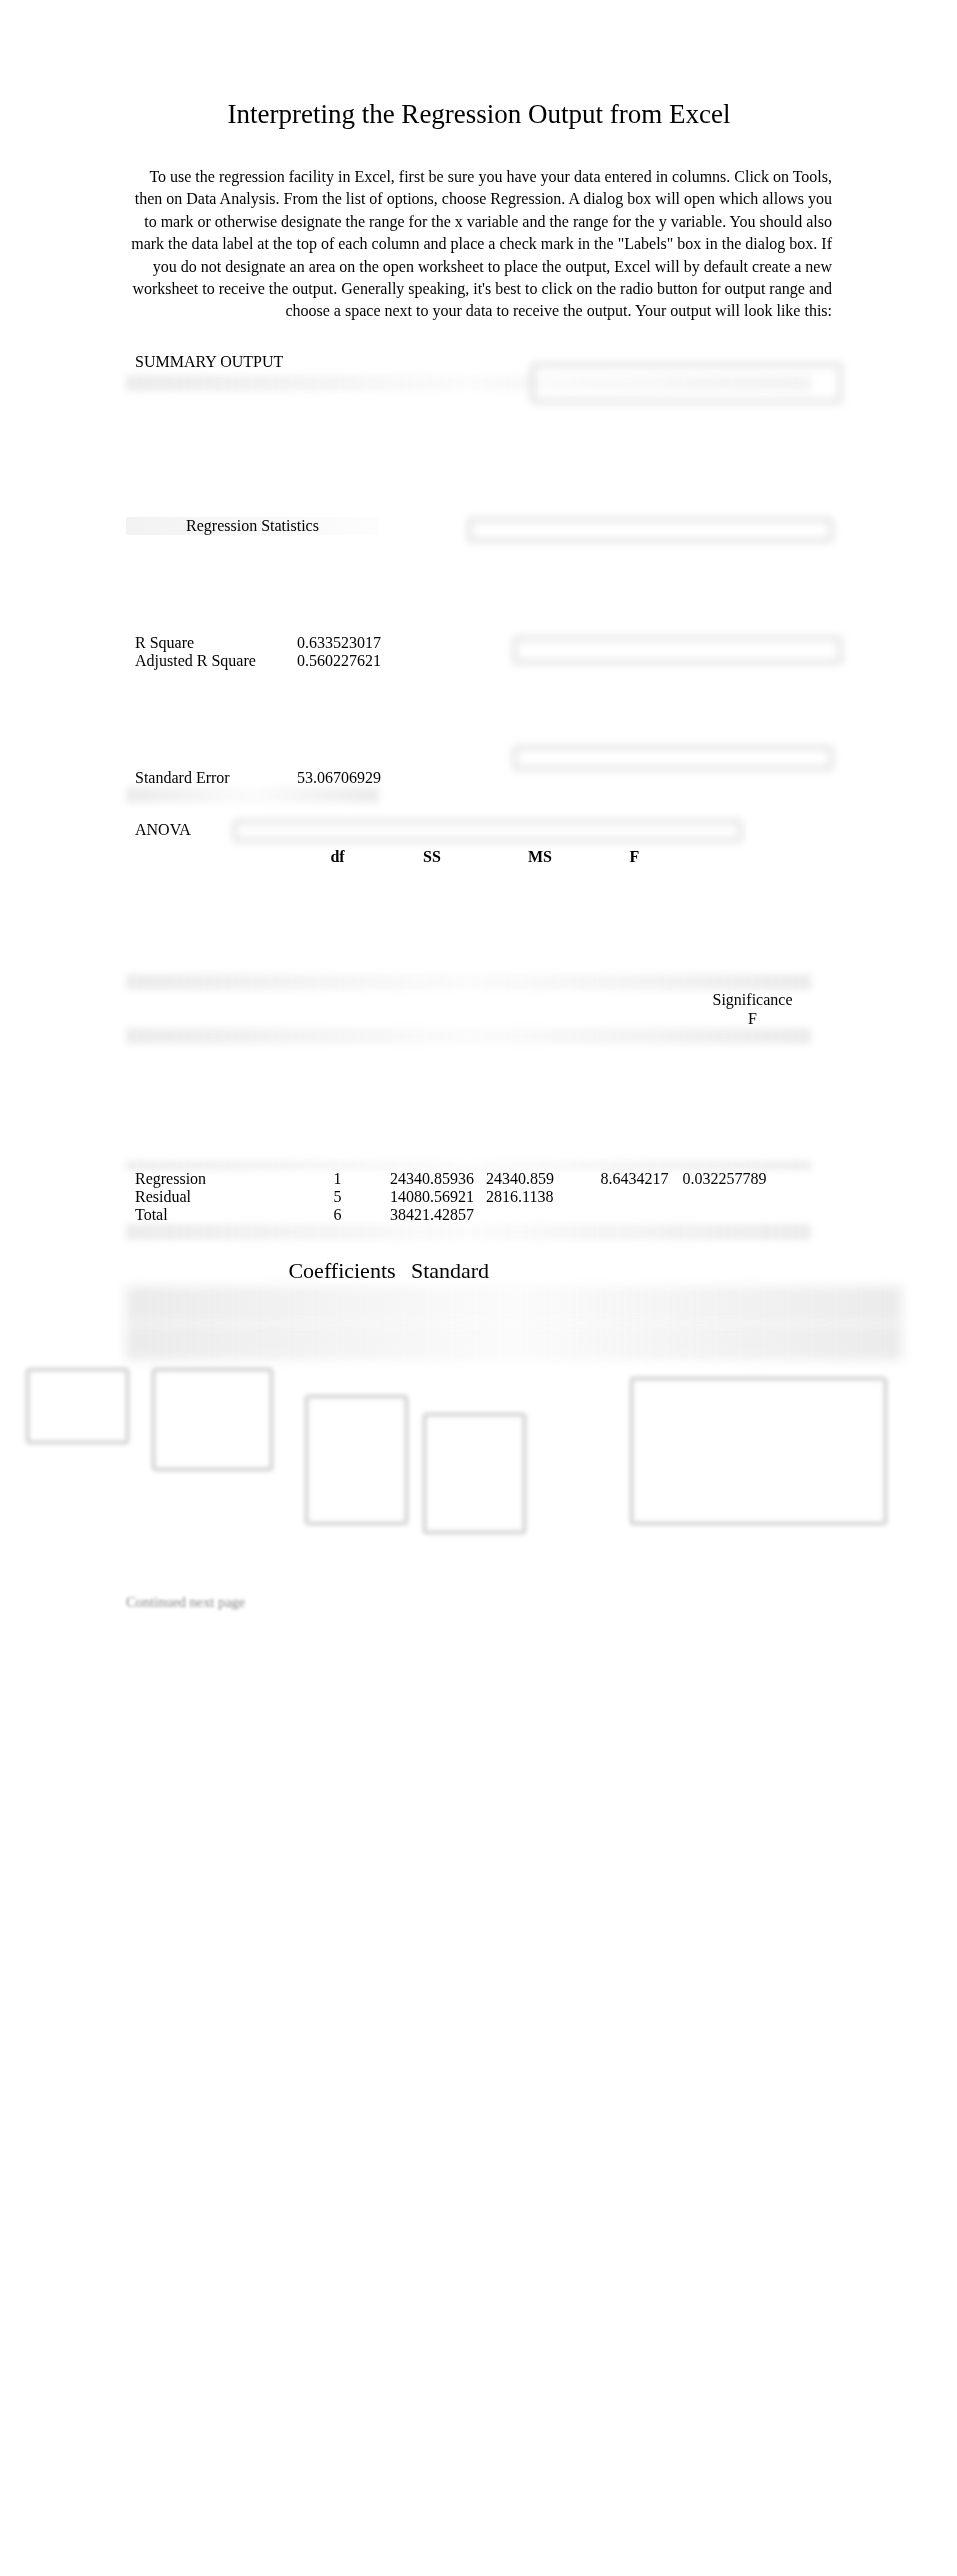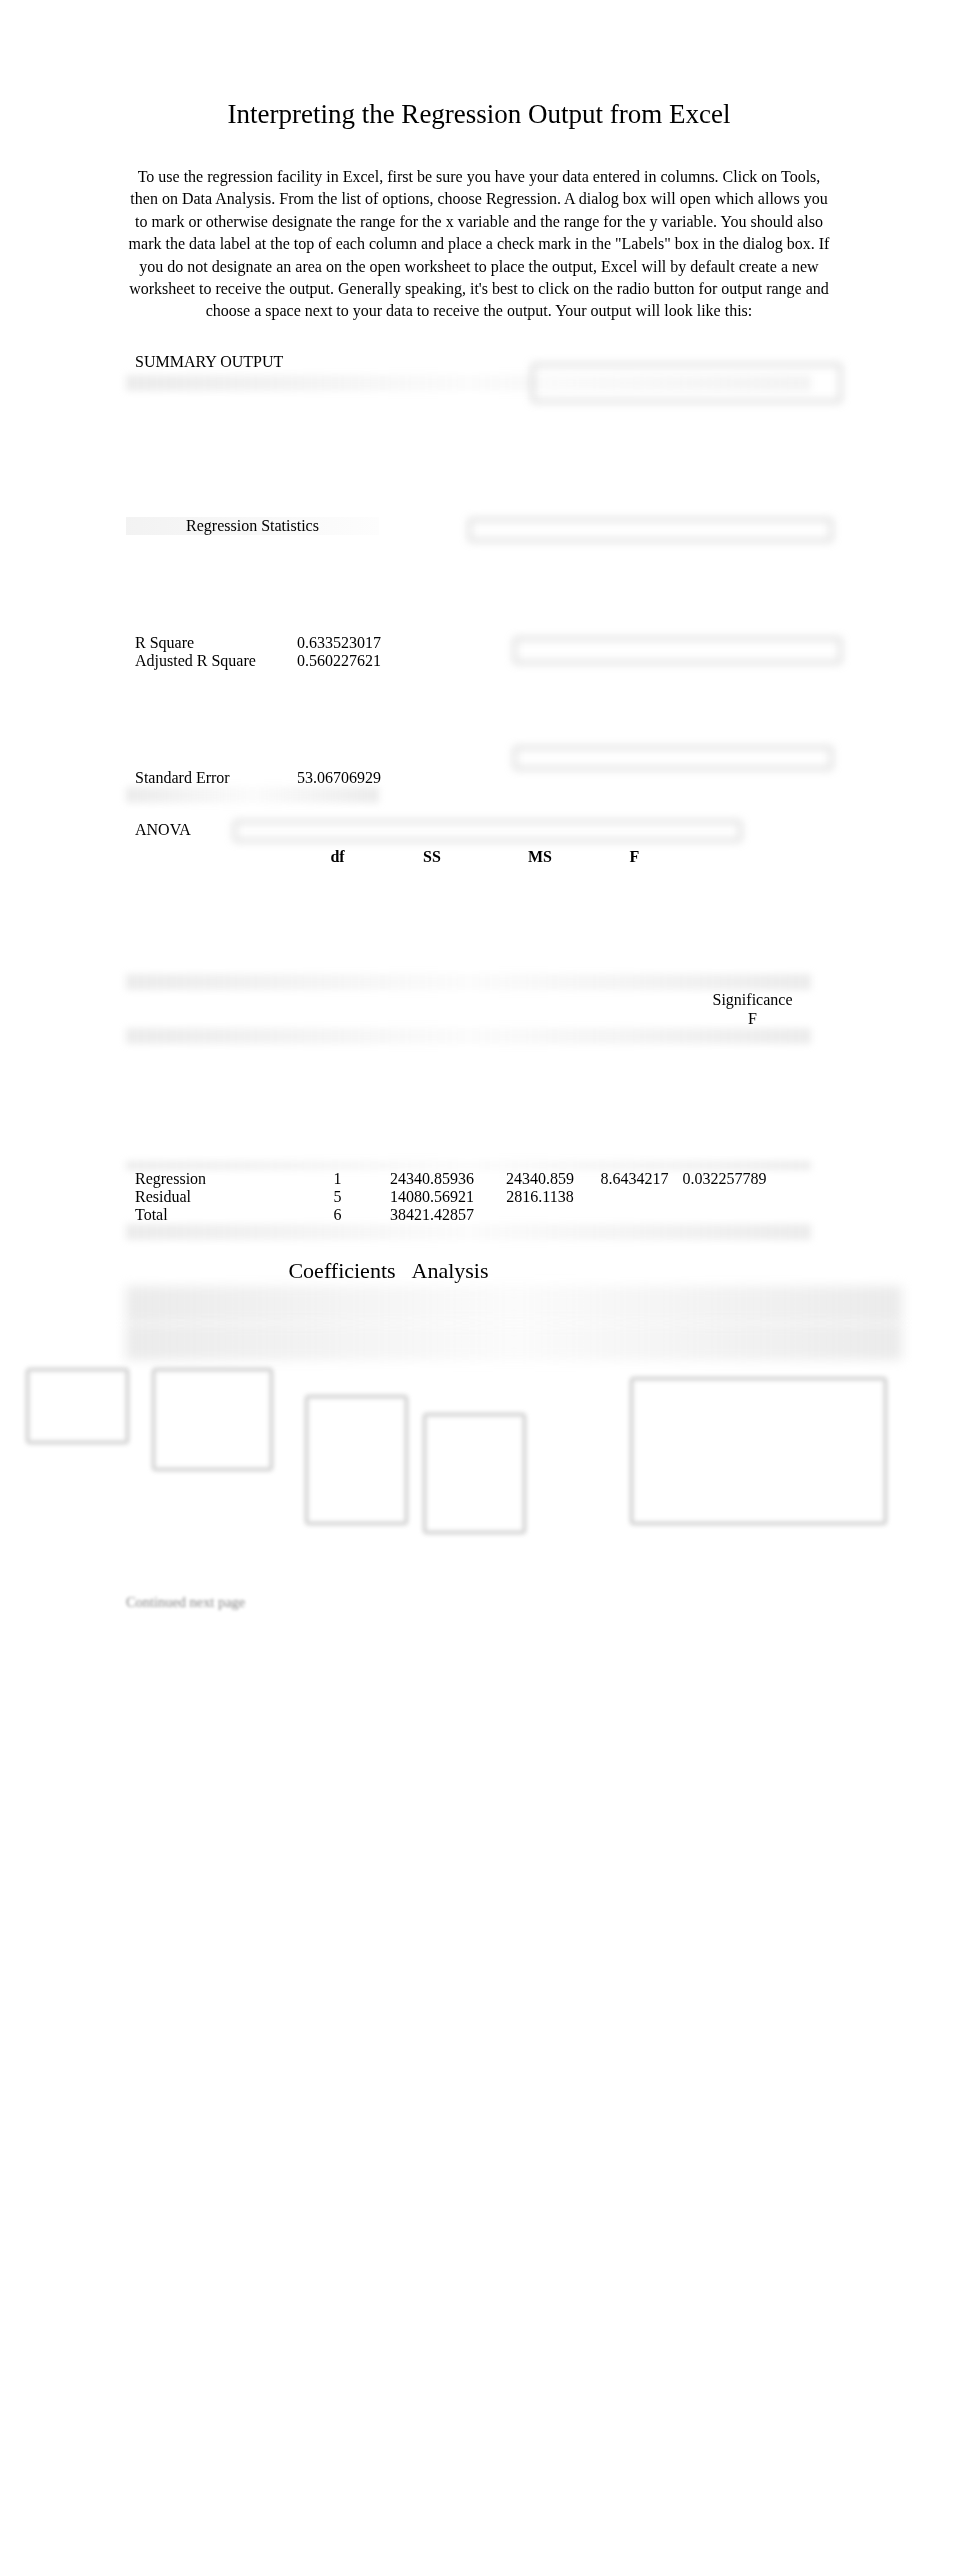--- a/index.html
+++ b/index.html
@@ -16,21 +16,21 @@
   .title {
     text-align: center;
     font-size: 27px;
     font-weight: normal;
     margin-bottom: 36px;
   }
   .intro {
     font-size: 16px;
     line-height: 1.4;
     margin-bottom: 27px;
-    text-align: center;
+    text-align: right;
   }
   .summary-header {
     font-size: 16px;
     padding: 3.6px 0 3.6px 9px;
     width: 253px;
   }
   .blur-row {
     height: 16px;
     background: linear-gradient(90deg, rgba(200,200,200,0.35), rgba(230,230,230,0.15), rgba(200,200,200,0.35));
     filter: blur(3.6px);
@@ -64,21 +64,21 @@
   .anova-head .c4 { width: 81px; text-align: center; }
   .anova-head .c5 { width: 99px; text-align: center; }
 
   .anova-row {
     display: flex;
     font-size: 16px;
   }
   .anova-row .c0 { width: 162px; padding-left: 9px; }
   .anova-row .c1 { width: 81px; text-align: center; }
   .anova-row .c2 { width: 108px; text-align: center; }
-  .anova-row .c3 { width: 108px; text-align: center; }
+  .anova-row .c3 { width: 108px; }
   .anova-row .c4 { width: 81px; text-align: center; }
   .anova-row .c5 { width: 99px; text-align: center; }
 
   .sigf {
     font-size: 16px;
     margin-left: 577px;
     width: 99px;
     text-align: center;
     line-height: 1.2;
   }
@@ -234,21 +234,21 @@
     <div class="c4"></div>
     <div class="c5"></div>
   </div>
   <div class="blur-row" style="width:685px;"></div>
 
   <div class="gap-small"></div>
 
   <div class="coef-head">
     <div class="c0"></div>
     <div class="c1">Coefficients</div>
-    <div class="c2">Analysis</div>
+    <div class="c2">Standard</div>
   </div>
 
   <div class="blur-wide" style="width:776px;"></div>
   <div class="blur-wide" style="width:776px;"></div>
 
   <div class="callouts">
     <div class="callout cb1"></div>
     <div class="callout cb2"></div>
     <div class="callout cb3"></div>
     <div class="callout cb4"></div>

